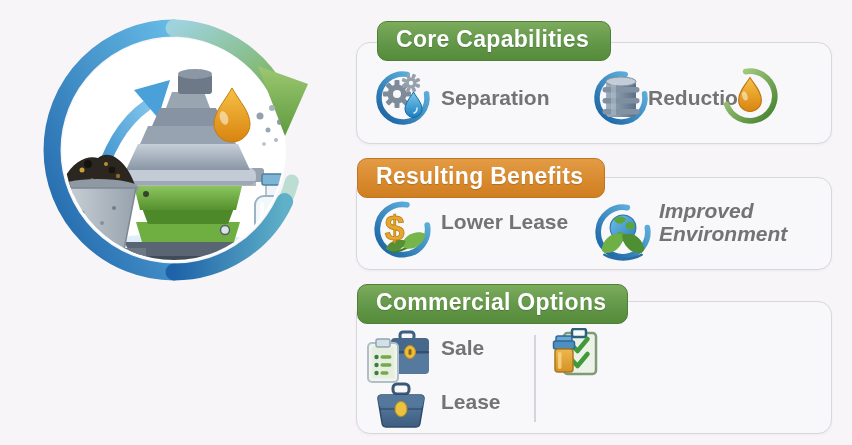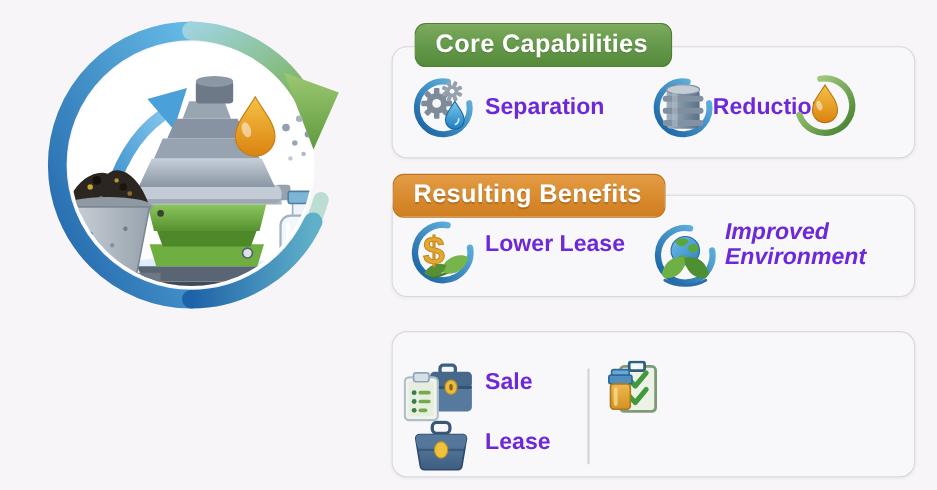--- a/index.html
+++ b/index.html
@@ -38,21 +38,21 @@
   .header.orange {
     background:linear-gradient(180deg,#e39c45 0%, #d98a2e 55%, #cf7f20 100%);
     border:1px solid #bd7520;
   }
   .h1 { left:357px; top:21px;margin-left:20px; }
   .h2 { left:357px; top:158px; }
   .h3 { left:357px; top:284px; }
 
   .item-label {
     position:absolute;
-    color:#6d28d9; font-weight:bold; font-size:21px;
+    color:#737373; font-weight:bold; font-size:21px;
     white-space:nowrap;
   }
   .item-label.wrap { white-space:normal; width:145px; line-height:23px;font-style:italic; }
 
   .panel .icon { position:absolute; }
   .icon-sep    { left:16px;  top:25px; }
   .lbl-sep     { left:84px;  top:43px; }
   .icon-red    { left:234px; top:25px; }
   .lbl-red     { left:291px; top:43px; }
   .icon-oilring{ left:362px; top:22px; }
@@ -332,20 +332,21 @@
         <ellipse cx="37" cy="24" rx="4.5" ry="3.6"></ellipse>
         <path d="M24,31 C27,29 31,30 32,33 C29,36 25,35 24,31 Z"></path>
       </g>
       <path d="M10,44 C14,32 24,30 31,33 C30,45 20,52 12,50 C9,48 9,46 10,44 Z" fill="#6fb046"></path>
       <path d="M50,44 C46,32 36,30 29,33 C30,45 40,52 48,50 C51,48 51,46 50,44 Z" fill="#4e8f33"></path>
       <path d="M12,52 C22,58 38,58 48,52" fill="none" stroke="#2a6da8" stroke-width="2.5" stroke-linecap="round"></path>
     </svg>
     <div class="item-label wrap lbl-improved">Improved Environment</div>
   </div>
 
+  <div class="header green h3">Commercial Options</div>
   <div class="panel panel3">
 
     <svg class="icon icon-lease" width="64" height="54" viewBox="0 0 64 54">
       <rect x="33" y="2" width="14" height="8" rx="3" fill="none" stroke="#3d5f81" stroke-width="3"></rect>
       <rect x="24" y="8" width="38" height="15" rx="4" fill="#45688b"></rect>
       <rect x="24" y="21" width="38" height="23" rx="4" fill="#56799e"></rect>
       <rect x="24" y="21" width="38" height="2.5" fill="#35506e"></rect>
       <ellipse cx="43" cy="22" rx="5.5" ry="6.5" fill="#eabb3e" stroke="#c08f1f" stroke-width="1"></ellipse>
       <rect x="41.5" y="19" width="3" height="6" rx="1.5" fill="#8a6414"></rect>
       <rect x="1" y="13" width="30" height="39" rx="4" fill="#f0f4ec" stroke="#aebfc9" stroke-width="2"></rect>

